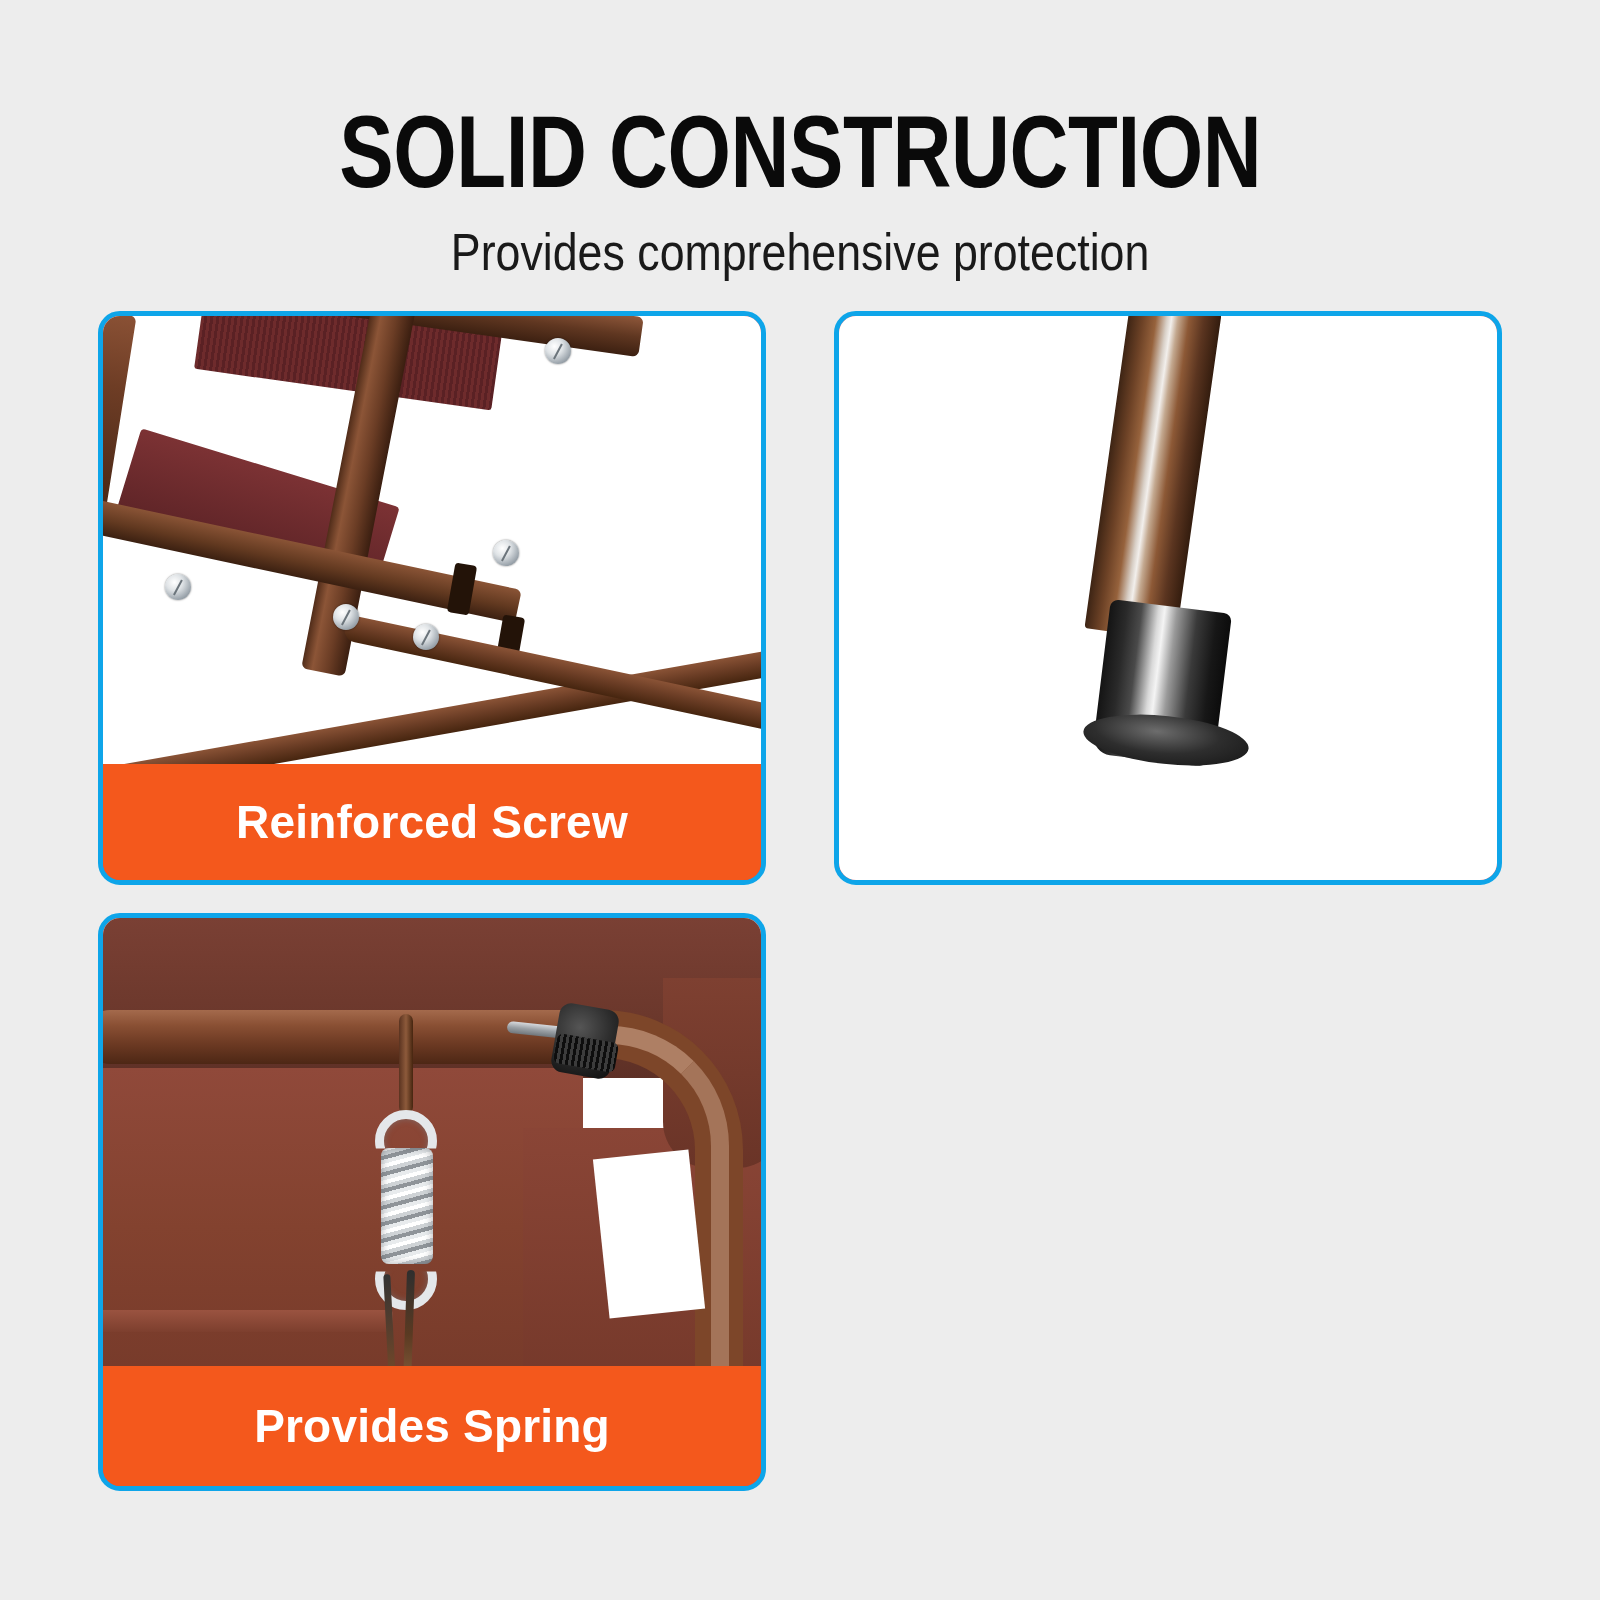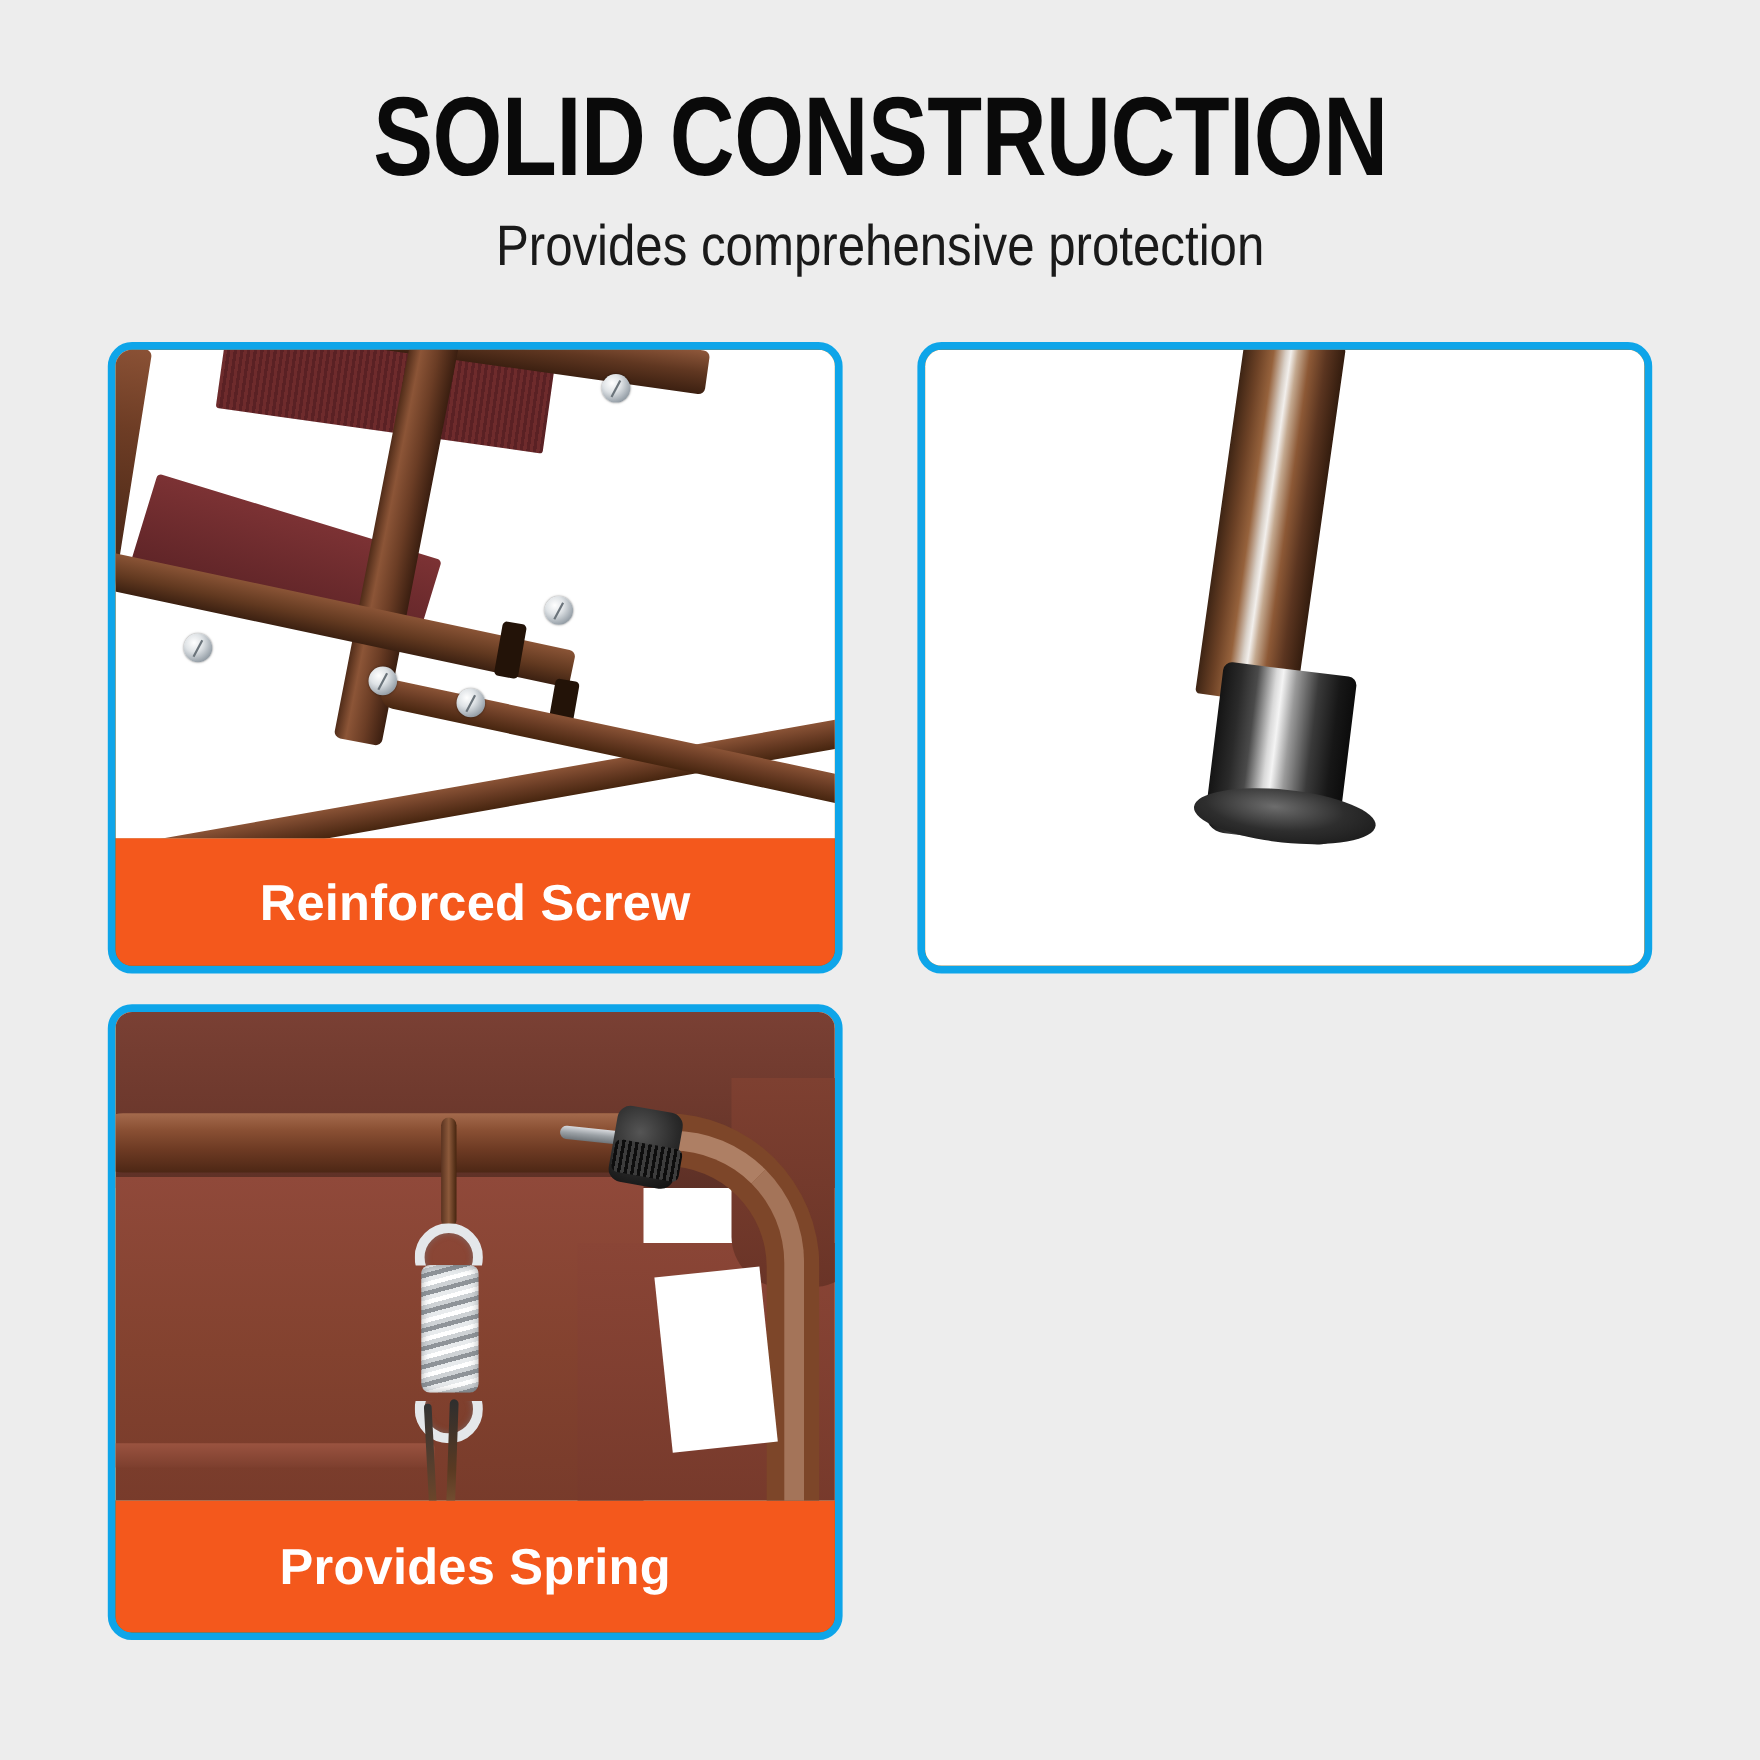--- a/index.html
+++ b/index.html
@@ -22,21 +22,21 @@
   
   .header {
     position: absolute;
     top: 0; left: 0;
     width: 1600px;
     height: 290px;
     display: flex;
     flex-direction: column;
     align-items: center;
     justify-content: flex-start;
-    padding-top: 72px;
+    padding-top: 100px;
   }
 
   .title {
     font-family: "Liberation Sans Narrow", "Liberation Sans", sans-serif;
     font-size: 102px;
     line-height: 1.02;
     font-weight: bold;
     letter-spacing: -0.5px;
     color: #0a0a0a;
     transform: scaleX(0.80);
@@ -66,23 +66,23 @@
     height: 1180px;
     display: grid;
     grid-template-columns: 668px 668px;
     grid-template-rows: 574px 578px;
     column-gap: 68px;
     row-gap: 28px;
   }
 
   .panel {
     position: relative;
-    border: 7px solid #0ea5e9;
+    border: 5px solid #0ea5e9;
     border-radius: 22px;
-    background: #a16207;
+    background: #ef4444;
     overflow: hidden;
     display: flex;
     flex-direction: column;
   }
 
   .panel-media {
     position: relative;
     flex: 1 1 auto;
     background: #ffffff;
     overflow: hidden;

